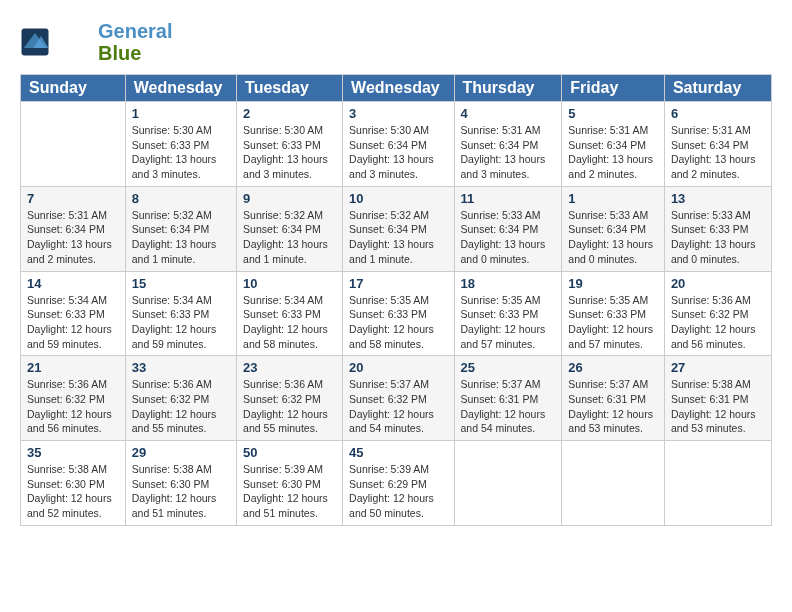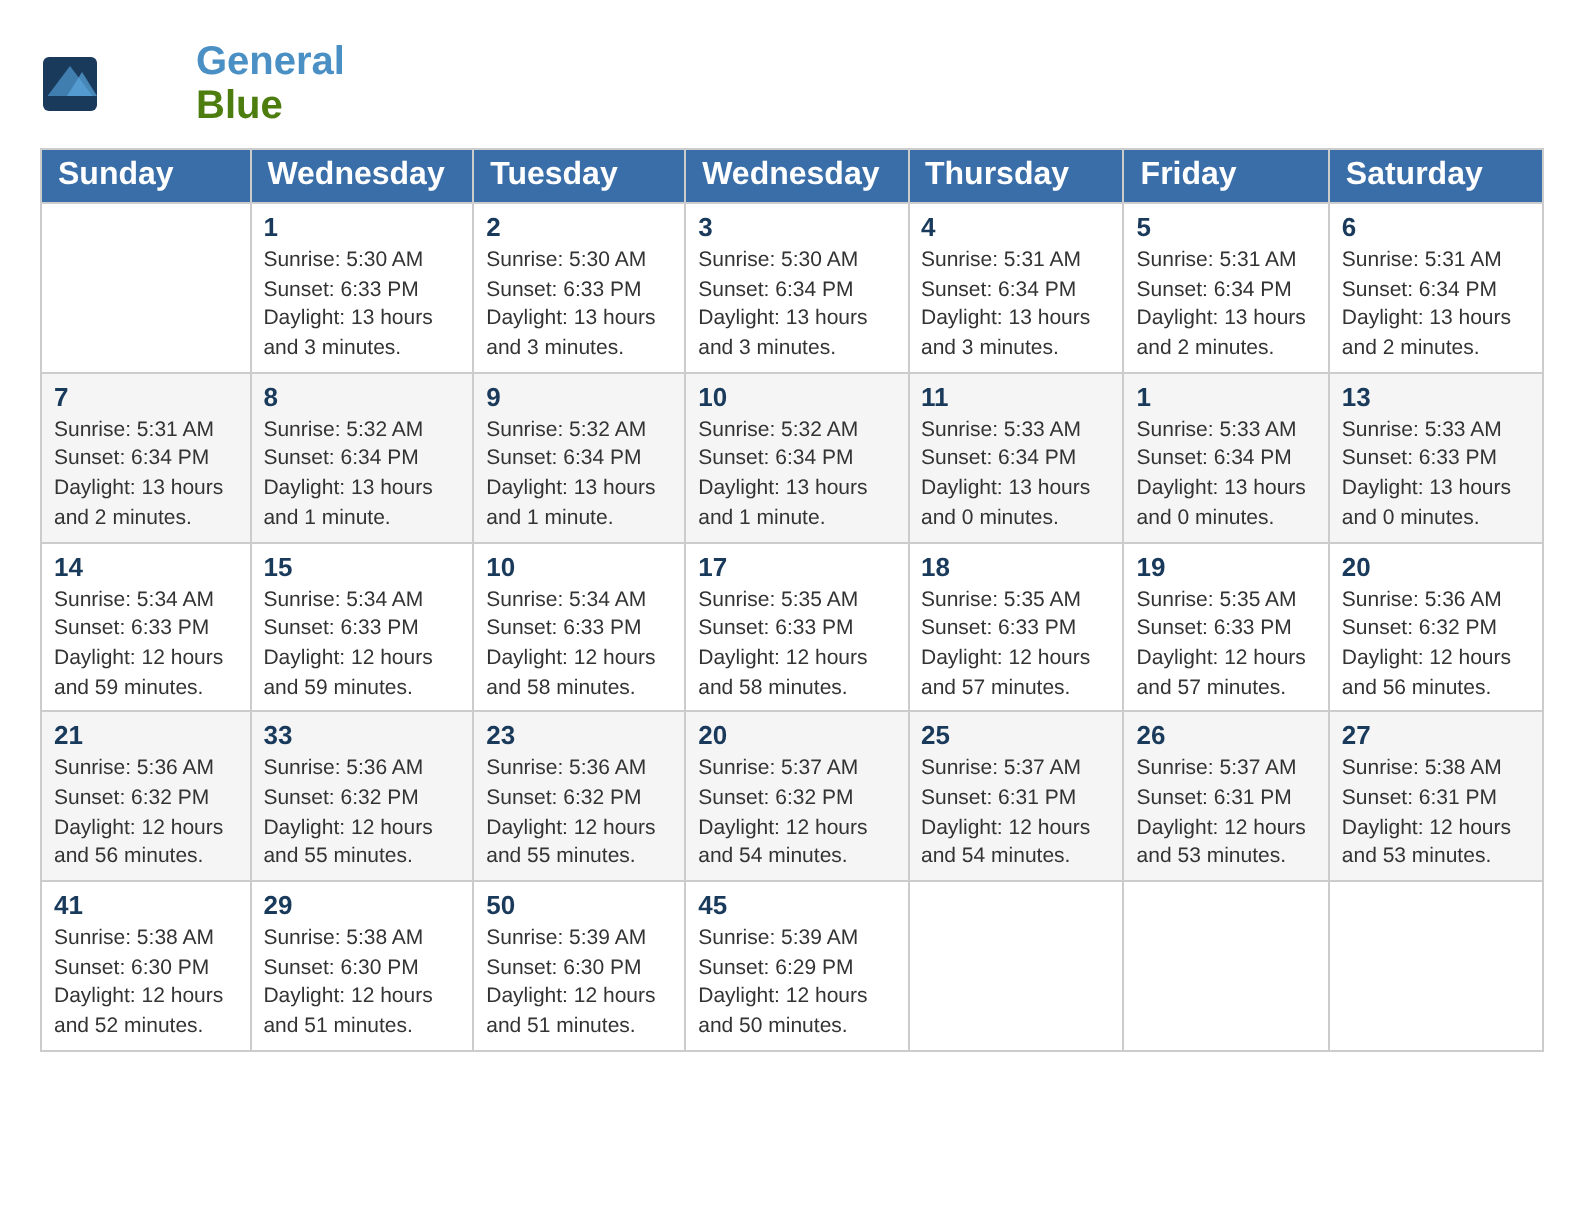--- a/index.html
+++ b/index.html
@@ -233,21 +233,21 @@
           <span class="day-num">26</span>
           <div class="day-info">Sunrise: 5:37 AM<br>Sunset: 6:31 PM<br>Daylight: 12 hours<br>and 53 minutes.</div>
         </td>
         <td>
           <span class="day-num">27</span>
           <div class="day-info">Sunrise: 5:38 AM<br>Sunset: 6:31 PM<br>Daylight: 12 hours<br>and 53 minutes.</div>
         </td>
       </tr>
       <tr>
         <td>
-          <span class="day-num">41</span>
+          <span class="day-num">35</span>
           <div class="day-info">Sunrise: 5:38 AM<br>Sunset: 6:30 PM<br>Daylight: 12 hours<br>and 52 minutes.</div>
         </td>
         <td>
           <span class="day-num">29</span>
           <div class="day-info">Sunrise: 5:38 AM<br>Sunset: 6:30 PM<br>Daylight: 12 hours<br>and 51 minutes.</div>
         </td>
         <td>
           <span class="day-num">50</span>
           <div class="day-info">Sunrise: 5:39 AM<br>Sunset: 6:30 PM<br>Daylight: 12 hours<br>and 51 minutes.</div>
         </td>

